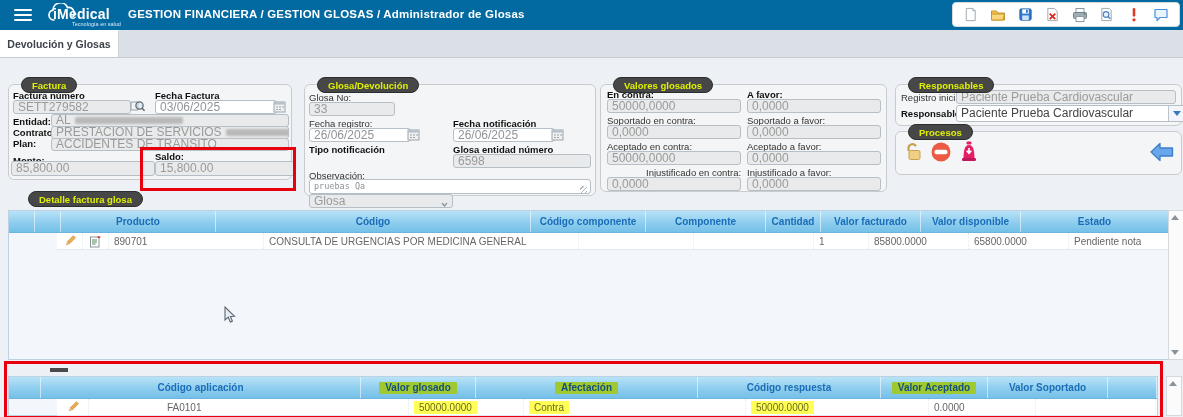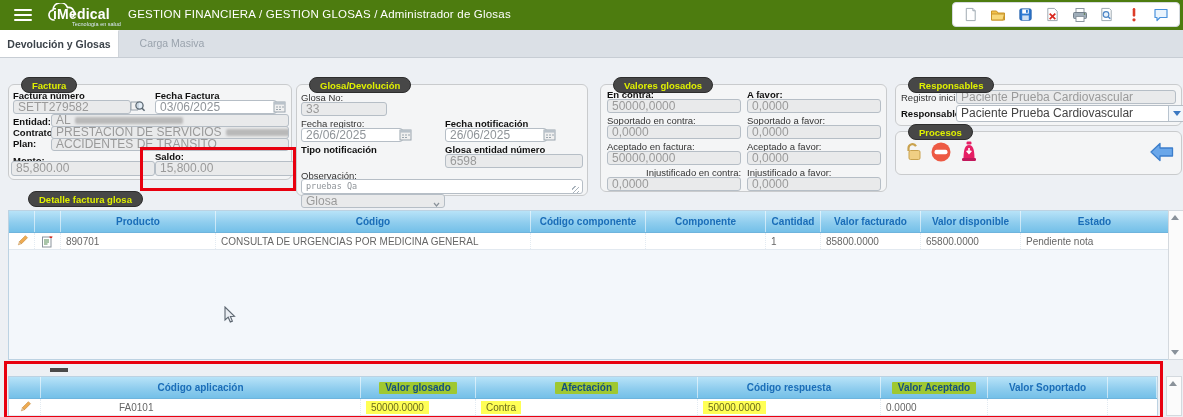--- a/index.html
+++ b/index.html
@@ -1,27 +1,27 @@
 <!DOCTYPE html>
 <html><head>
 <meta charset="utf-8">
 <style>
   html,body{margin:0;padding:0;}
   .app{position:relative;width:1183px;height:417px;background:#edf0f4;overflow:hidden;
        font-family:"Liberation Sans",sans-serif;font-size:10px;color:#333;}
 
   
-  .topbar{position:absolute;left:0;top:0;width:1183px;height:30px;background:#4d7c0f;color:#fff;}
+  .topbar{position:absolute;left:0;top:0;width:1183px;height:30px;background:#0369a1;color:#fff;}
   .hamburger{position:absolute;left:14px;top:9px;width:18px;height:12px;cursor:pointer;}
   .hamburger i{display:block;height:2px;background:#fff;border-radius:1px;margin-bottom:3px;}
   .logo{position:absolute;left:44px;top:2px;width:95px;height:26px;}
   .logo svg{position:absolute;left:0;top:1px;}
   .logo .lt{position:absolute;left:9px;top:4px;font-size:14px;font-weight:bold;letter-spacing:.2px;}
   .logo .tg{position:absolute;left:28px;top:19px;font-size:5.5px;color:#dce9fb;white-space:nowrap;}
-  .breadcrumb{position:absolute;left:128px;top:8px;font-size:11.5px;font-weight:normal;letter-spacing:.2px;}
+  .breadcrumb{position:absolute;left:128px;top:8px;font-size:11.5px;font-weight:bold;letter-spacing:.2px;}
   .sede{position:absolute;left:993px;top:8px;display:flex;align-items:center;gap:4px;font-size:9px;}
   .bell{position:absolute;left:1152px;top:5px;width:22px;height:22px;cursor:pointer;}
   .bell .bdg{position:absolute;right:-4px;top:-3px;width:12px;height:12px;border-radius:50%;
              background:#e23b2e;color:#fff;font-size:8px;line-height:12px;text-align:center;font-weight:bold;}
 
   
   .tabbar{position:absolute;left:0;top:30px;width:1183px;height:27px;background:#dbe0e6;border-bottom:1px solid #c7cdd4;}
   .tab{position:absolute;top:0;height:26px;display:flex;align-items:center;justify-content:center;font-size:10.5px;cursor:pointer;}
   .tab.on{left:0;width:118px;background:#fff;border-right:1px solid #cfd4da;color:#3c434a;font-weight:bold;border-top:1px solid #fff;text-align:right;}
   .tab.off{left:118px;width:108px;color:#9aa3ad;}
@@ -46,21 +46,21 @@
   .tri-d{width:0;height:0;border-left:4px solid transparent;border-right:4px solid transparent;border-top:5px solid #3a78c2;}
   .ta-grip{position:absolute;right:1px;bottom:1px;width:7px;height:7px;
            background:repeating-linear-gradient(135deg,transparent 0 2px,#aab4bd 2px 3px);}
 
   
   .grid{position:absolute;background:#f3f7fb;border:1px solid #bcd2e2;}
   .gh{display:grid;background:linear-gradient(180deg,#b8e3f8 0%,#8fcdee 55%,#74c0e8 100%);
       border-bottom:1px solid #6fb4dd;color:#1a6db8;font-weight:bold;}
   .gh .hc{display:flex;align-items:center;justify-content:center;text-align:center;line-height:10px;
           border-right:1px solid rgba(255,255,255,.55);padding:1px 2px;overflow:hidden;}
-  .gr{display:grid;background:#fff;border-bottom:1px solid #e2e9f0;color:#666;}
+  .gr{display:grid;background:#fff;border-bottom:1px solid #e2e9f0;color:#666;margin-left:48px;}
   .gr .dc{display:flex;align-items:center;padding:0 5px;border-right:1px dotted #e3ebf2;overflow:hidden;white-space:nowrap;}
   .cols-main{grid-template-columns:26px 26px 155px 315px 115px 120px 55px 100px 100px 1fr;}
   .cols-app{grid-template-columns:32px 320px 115px 222px 183px 107px 120px 1fr;}
   .hl-green{background:#9fc831;color:#14507e;padding:1px 6px;border-radius:1px;}
   .hl-yellow{background:#ffff55;color:#6b6b1d;padding:1px 5px;}
   .icon-cell{display:flex;align-items:center;justify-content:center;border-right:1px dotted #e3ebf2;}
 
   
   .sbar{position:absolute;background:#fbfbfb;border:1px solid #d4d9de;}
   .sarr{position:absolute;left:2px;width:0;height:0;border-left:4px solid transparent;border-right:4px solid transparent;cursor:pointer;}
@@ -108,23 +108,20 @@
         <circle cx="8" cy="13" r="1.4" fill="#fff"></circle>
       </svg>
       <span class="bdg">1</span>
     </div>
   </div>
 
   <div class="tabbar">
     <div class="tab on">
         <span>Devolución y Glosas</span>
       </div>
-    <div class="tab off">
-        <span>Carga Masiva</span>
-      </div>
   </div>
   <div class="tools">
     <span class="tool">
       <svg width="15" height="15" viewBox="0 0 16 16">
           <path d="M3.5 1.5 h7 l2.5 2.5 v10.5 h-9.5 z" fill="#fff" stroke="#9aa5ae"></path>
           <path d="M10.5 1.5 v2.5 h2.5" fill="#e8edf1" stroke="#9aa5ae"></path>
         </svg>
     </span>
     <span class="tool">
       <svg width="16" height="16" viewBox="0 0 16 16">
@@ -201,21 +198,21 @@
     <span class="fld" style="left:42px;top:41px;width:228px;height:11px;line-height:11px;"><span>PRESTACION DE SERVICIOS</span><span class="redact" style="width:92px;"></span></span>
     <span class="lbl b" style="left:4px;top:53px;">Plan:</span>
     <span class="fld" style="left:42px;top:53px;width:228px;height:11px;line-height:11px;">ACCIDENTES DE TRANSITO</span>
 
     <span class="lbl b" style="left:4px;top:70px;">Monto:</span>
     <span class="fld" style="left:2px;top:76px;width:134px;height:13px;line-height:13px;">85,800.00</span>
     <span class="lbl b" style="left:146px;top:66px;">Saldo:</span>
     <span class="fld" style="left:146px;top:76px;width:130px;height:13px;line-height:13px;">15,800.00</span>
   </div>
 
-  <div class="panel" style="left:296px;top:84px;width:290px;height:110px;">
+  <div class="panel" style="left:304px;top:84px;width:290px;height:110px;">
     <span class="badge">Glosa/Devolución</span>
     <span class="lbl" style="left:4px;top:7px;">Glosa No:</span>
     <span class="fld" style="left:4px;top:17px;width:76px;height:12px;">33</span>
 
     <span class="lbl" style="left:4px;top:33px;">Fecha registro:</span>
     <span class="fld white" style="left:4px;top:43px;width:92px;height:12px;">26/06/2025</span>
     <span class="cal" style="left:102px;top:43px;">
       <svg width="13" height="13" viewBox="0 0 13 13">
           <rect x="1" y="2" width="11" height="10" fill="#f0f0f0" stroke="#9aa5ae"></rect>
           <rect x="1" y="2" width="11" height="2.6" fill="#b9c2ca"></rect>
@@ -252,21 +249,21 @@
     <span class="lbl b" style="left:6px;top:4px;">En contra:</span>
     <span class="fld" style="left:6px;top:14px;width:124px;height:12px;">50000,0000</span>
     <span class="lbl b" style="left:146px;top:4px;">A favor:</span>
     <span class="fld" style="left:146px;top:14px;width:124px;height:12px;">0,0000</span>
 
     <span class="lbl" style="left:6px;top:30px;">Soportado en contra:</span>
     <span class="fld" style="left:6px;top:40px;width:124px;height:12px;">0,0000</span>
     <span class="lbl" style="left:146px;top:30px;">Soportado a favor:</span>
     <span class="fld" style="left:146px;top:40px;width:124px;height:12px;">0,0000</span>
 
-    <span class="lbl" style="left:6px;top:56px;">Aceptado en factura:</span>
+    <span class="lbl" style="left:6px;top:56px;">Aceptado en contra:</span>
     <span class="fld" style="left:6px;top:66px;width:124px;height:12px;">50000,0000</span>
     <span class="lbl" style="left:146px;top:56px;">Aceptado a favor:</span>
     <span class="fld" style="left:146px;top:66px;width:124px;height:12px;">0,0000</span>
 
     <span class="lbl" style="left:6px;top:82px;margin-left:39px;">Injustificado en contra:</span>
     <span class="fld" style="left:6px;top:92px;width:124px;height:12px;">0,0000</span>
     <span class="lbl" style="left:146px;top:82px;">Injustificado a favor:</span>
     <span class="fld" style="left:146px;top:92px;width:124px;height:12px;">0,0000</span>
   </div>
 

